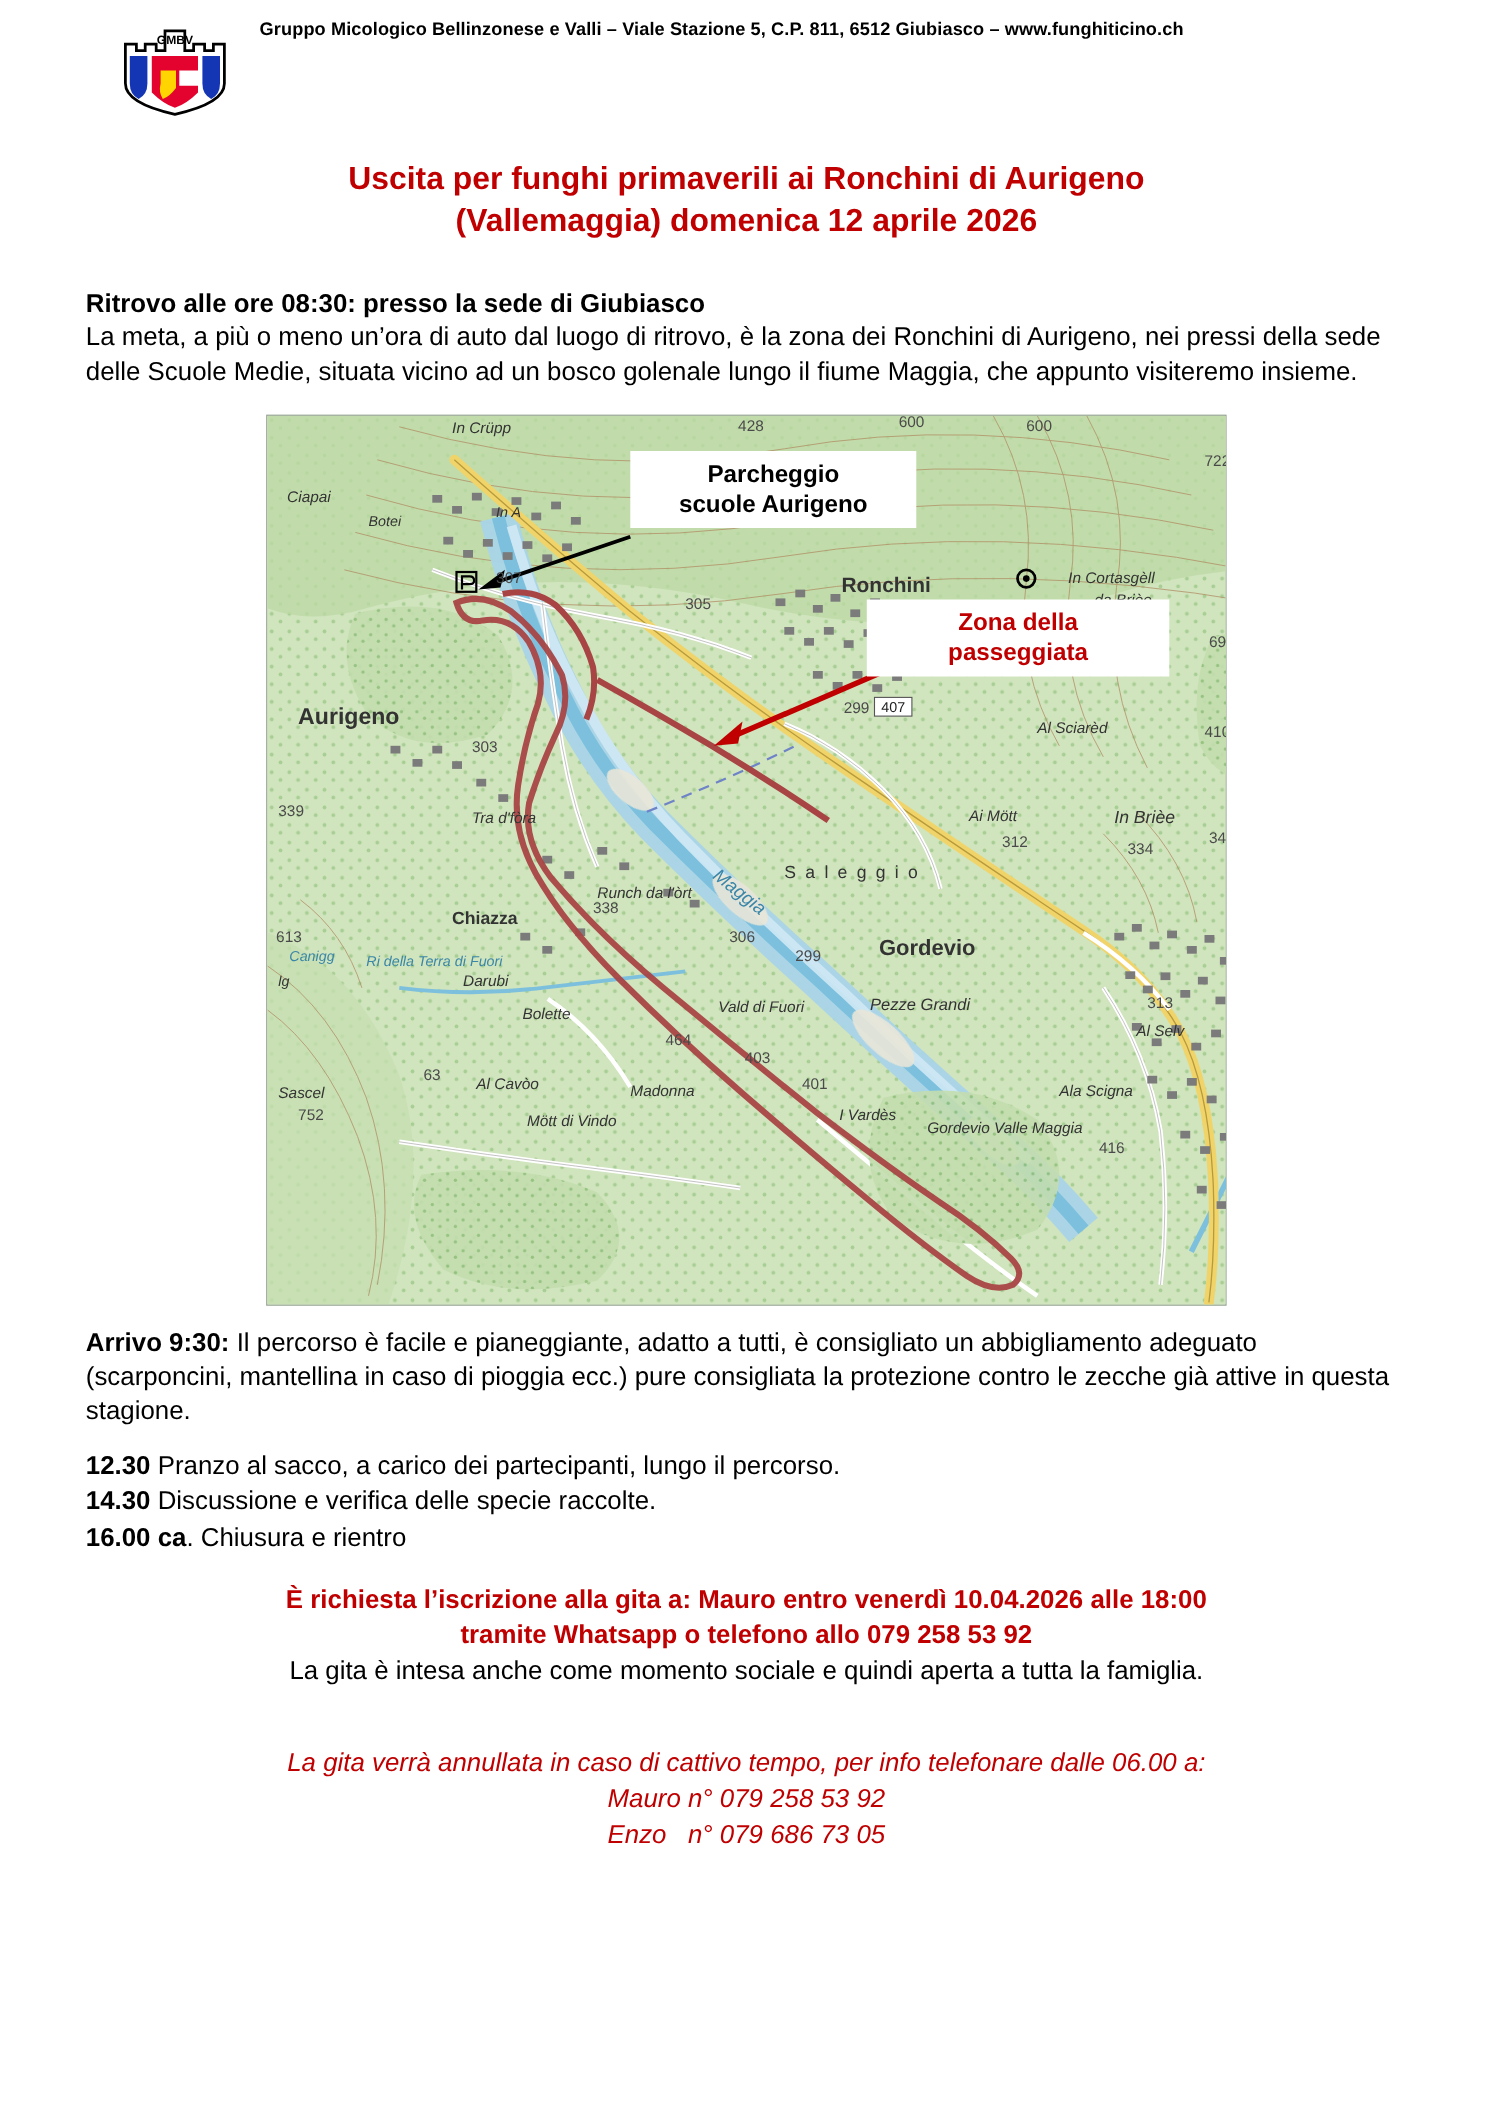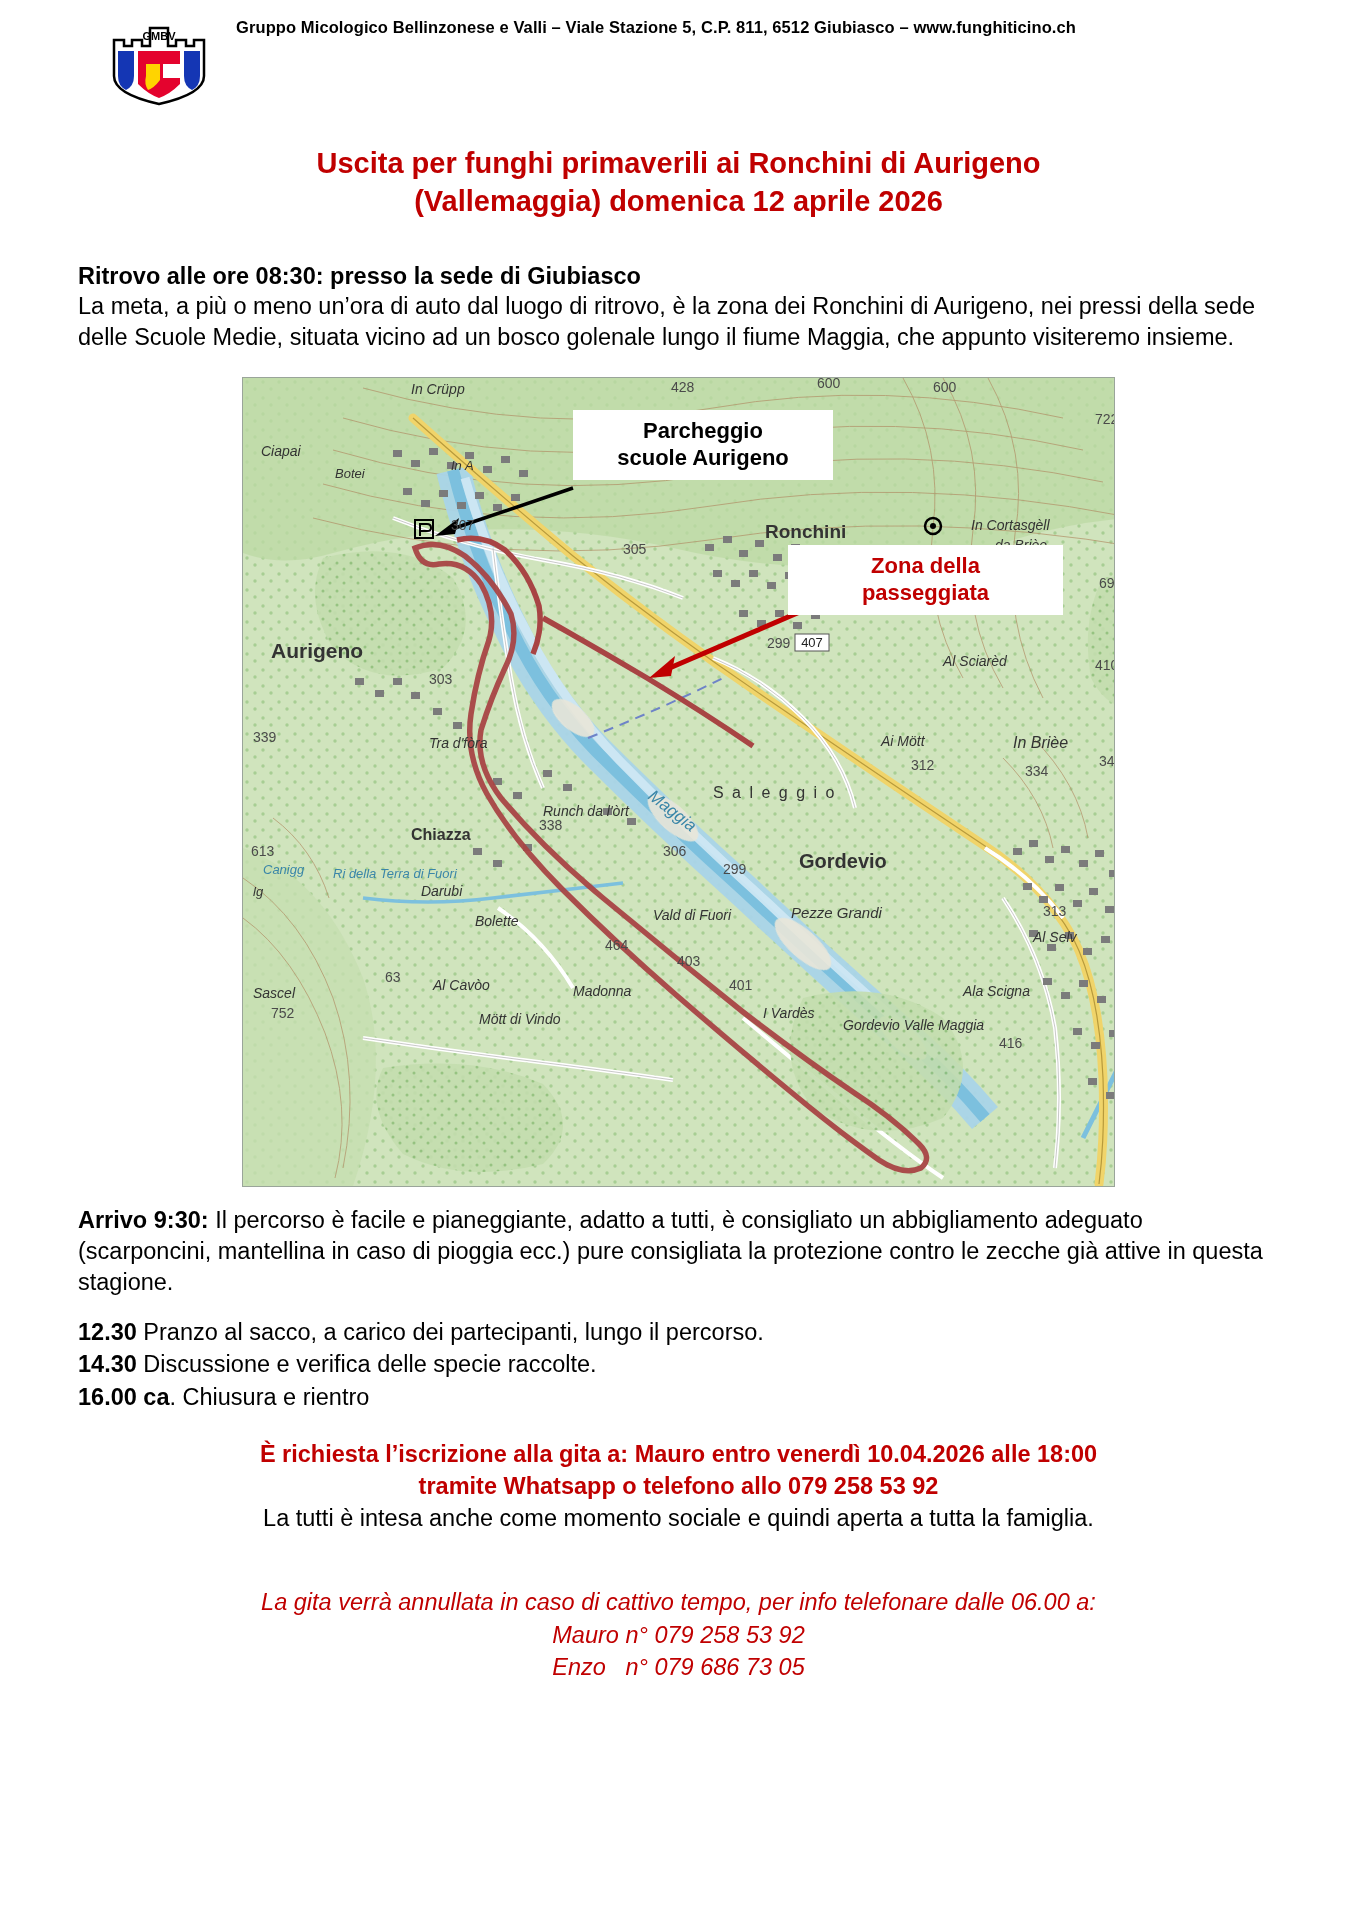--- a/index.html
+++ b/index.html
@@ -462,21 +462,21 @@
       <span class="red-bold">14.30</span><span> Discussione e verifica delle specie raccolte.</span>
     </div>
     <div>
       <span class="red-bold">16.00 ca</span><span>. Chiusura e rientro</span>
     </div>
   </div>
 
   <div class="signup">
     <div class="l1">È richiesta l’iscrizione alla gita a: Mauro entro venerdì 10.04.2026 alle 18:00</div>
     <div class="l2">tramite Whatsapp o telefono allo 079 258 53 92</div>
-    <div class="l3">La tutti è intesa anche come momento sociale e quindi aperta a tutta la famiglia.</div>
+    <div class="l3">La gita è intesa anche come momento sociale e quindi aperta a tutta la famiglia.</div>
   </div>
 
   <div class="footer">
     <div>La gita verrà annullata in caso di cattivo tempo, per info telefonare dalle 06.00 a:</div>
     <div>Mauro n° 079 258 53 92</div>
     <div class="mono-pad">Enzo   n° 079 686 73 05</div>
   </div>
 
 </div>
 

